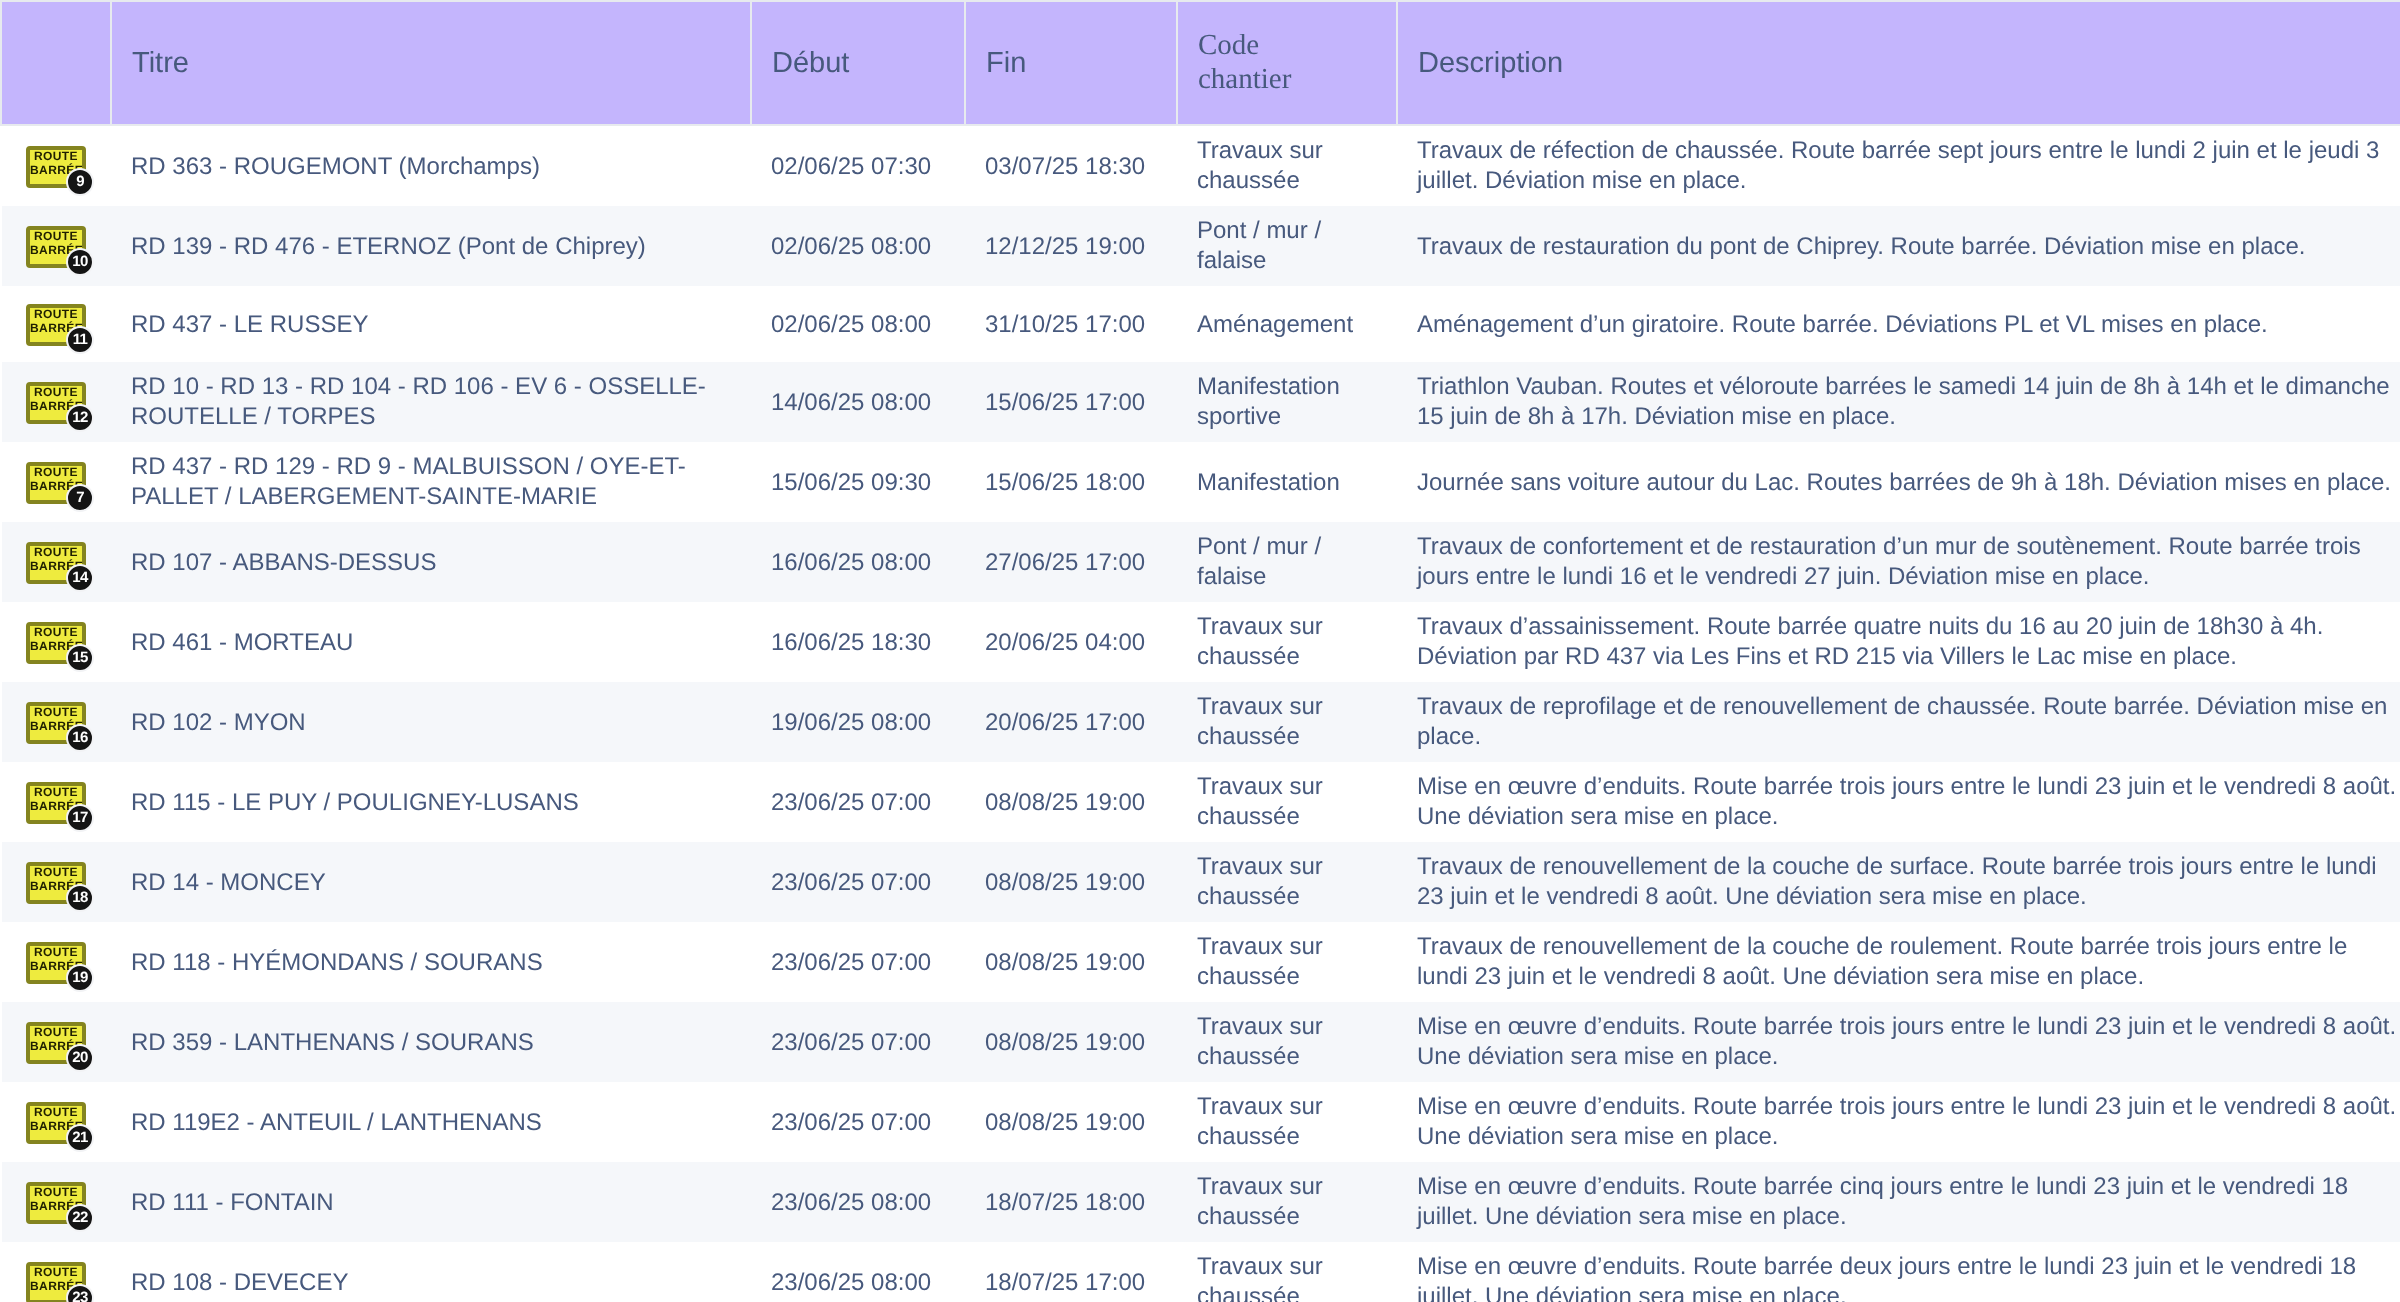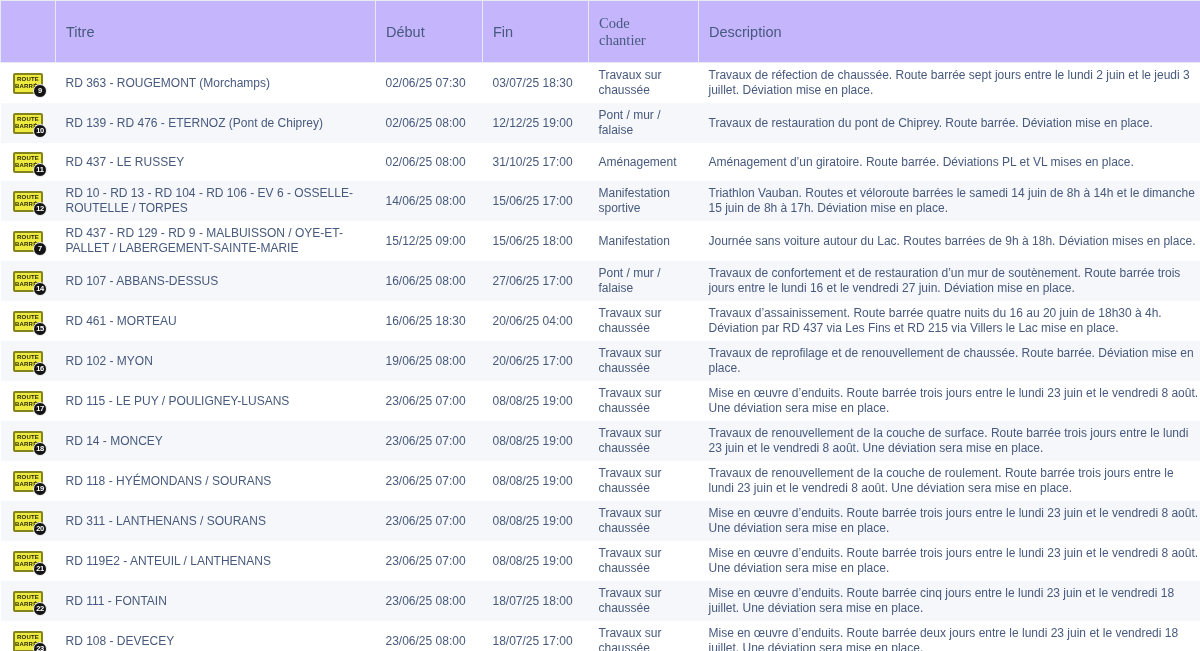--- a/index.html
+++ b/index.html
@@ -177,21 +177,21 @@
 
   <tr>
     <td class="cell-icon">
       <span class="sign">
         <span class="sign-line">ROUTE</span>
         <span class="sign-line">BARRÉE</span>
         <span class="badge">7</span>
       </span>
     </td>
     <td class="cell-titre">RD 437 - RD 129 - RD 9 - MALBUISSON / OYE-ET-PALLET / LABERGEMENT-SAINTE-MARIE</td>
-    <td class="cell-debut">15/12/25 09:00</td>
+    <td class="cell-debut">15/06/25 09:30</td>
     <td class="cell-fin">15/06/25 18:00</td>
     <td class="cell-code">Manifestation</td>
     <td class="cell-desc">Journée sans voiture autour du Lac. Routes barrées de 9h à 18h. Déviation mises en place.</td>
   </tr>
 
   <tr>
     <td class="cell-icon">
       <span class="sign">
         <span class="sign-line">ROUTE</span>
         <span class="sign-line">BARRÉE</span>
@@ -281,21 +281,21 @@
   </tr>
 
   <tr>
     <td class="cell-icon">
       <span class="sign">
         <span class="sign-line">ROUTE</span>
         <span class="sign-line">BARRÉE</span>
         <span class="badge">20</span>
       </span>
     </td>
-    <td class="cell-titre">RD 311 - LANTHENANS / SOURANS</td>
+    <td class="cell-titre">RD 359 - LANTHENANS / SOURANS</td>
     <td class="cell-debut">23/06/25 07:00</td>
     <td class="cell-fin">08/08/25 19:00</td>
     <td class="cell-code">Travaux sur chaussée</td>
     <td class="cell-desc">Mise en œuvre d’enduits. Route barrée trois jours entre le lundi 23 juin et le vendredi 8 août. Une déviation sera mise en place.</td>
   </tr>
 
   <tr>
     <td class="cell-icon">
       <span class="sign">
         <span class="sign-line">ROUTE</span>

